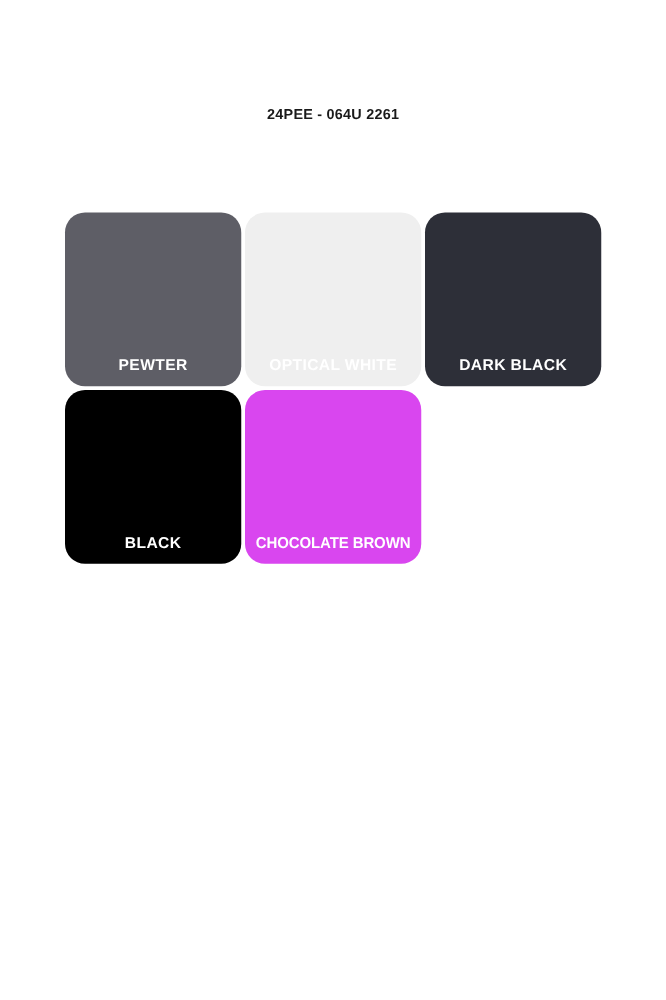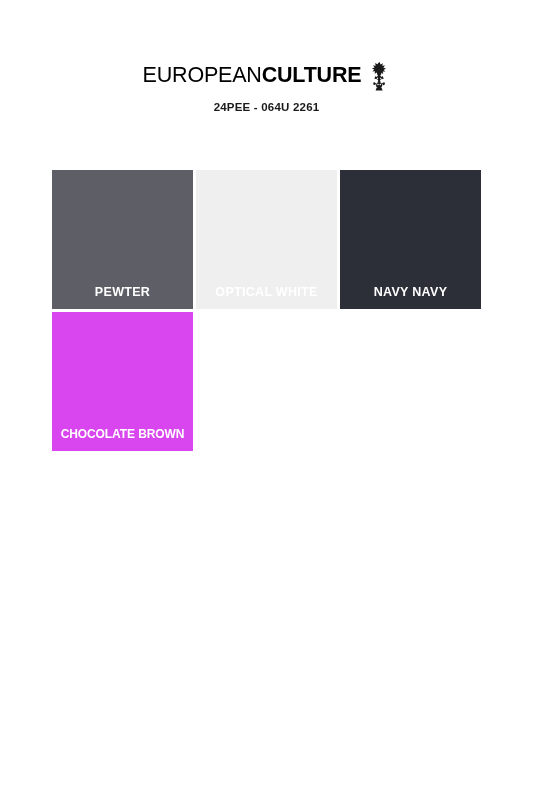--- a/index.html
+++ b/index.html
@@ -46,21 +46,21 @@
     font-weight: 700;
   }
   .crest {
     width: 22px;
     height: 30px;
     display: block;
     flex: none;
     margin-top: 1px;
   }
   .style-code {
-    margin-top: 13px;
+    margin-top: 24px;
     font-size: 11.5px;
     font-weight: 700;
     color: #1a1a1a;
     letter-spacing: 0.2px;
     text-align: center;
   }
 
   
   .swatch-grid {
     position: absolute;
@@ -71,20 +71,21 @@
     grid-template-columns: repeat(3, 1fr);
     grid-auto-rows: 139px;
     gap: 3px;
   }
   .swatch {
     position: relative;
     display: flex;
     align-items: flex-end;
     justify-content: flex-end;
     overflow: hidden;
+    border-radius: 16px;
   }
   .swatch-label {
     width: 100%;
     text-align: center;
     font-size: 12.5px;
     font-weight: 700;
     color: #ffffff;
     letter-spacing: 0.3px;
     padding-bottom: 10px;
     white-space: nowrap;
@@ -93,57 +94,40 @@
     font-size: 12.5px;
     letter-spacing: -0.1px;
     transform: scaleX(0.96);
   }
 </style>
 </head>
 <body style="background: rgb(255, 255, 255);">
 
 <div class="header">
 
-  <div class="brand-line">
-    <div class="wordmark"><span class="light">EUROPEAN</span><span class="bold">CULTURE</span></div>
-
-    <svg class="crest" viewBox="0 0 22 30" aria-hidden="true">
-      <g fill="#1a1a1a">
-        <path d="M11.3 0.8 L12.6 3.4 L14.9 2.2 L14.2 4.8 L17.0 4.6 L15.3 6.7 L18.0 7.6 L15.6 8.9 L17.4 10.6 L14.7 10.6 L15.3 13.0 L13.0 11.7 L12.4 14.2 L10.9 12.1 L9.3 14.0 L8.8 11.5 L6.6 12.8 L7.1 10.3 L4.5 10.4 L6.2 8.6 L3.9 7.4 L6.6 6.5 L5.0 4.4 L7.7 4.7 L7.1 2.0 L9.4 3.3 Z"></path>
-        <path d="M10.0 10.6 L12.6 10.6 L13.4 13.1 L12.2 14.2 L13.3 16.0 L12.0 17.4 L13.1 18.6 L11.9 19.6 L12.7 21.3 L11.1 21.9 L9.6 21.2 L10.3 19.5 L9.1 18.5 L10.2 17.2 L8.9 15.9 L10.1 14.1 L8.9 13.0 Z"></path>
-        <path d="M7.6 15.1 L9.4 16.4 L8.4 18.2 L6.3 17.6 Z"></path>
-        <path d="M14.4 15.1 L15.8 17.6 L13.7 18.3 L12.7 16.5 Z"></path>
-        <circle cx="11.1" cy="24.3" r="3.0"></circle>
-        <path d="M8.6 26.8 L13.6 26.8 L14.6 29.4 L7.6 29.4 Z"></path>
-        <path d="M5.8 21.0 L8.0 22.2 L7.2 24.3 L5.0 23.3 Z"></path>
-        <path d="M16.3 21.0 L17.1 23.3 L14.9 24.4 L14.0 22.3 Z"></path>
-      </g>
-      <g fill="#ffffff">
-        <circle cx="10.0" cy="23.6" r="0.75"></circle>
-        <circle cx="12.3" cy="23.6" r="0.75"></circle>
-      </g>
-    </svg>
-  </div>
 
   <div class="style-code">24PEE - 064U 2261</div>
 </div>
 
 <div class="swatch-grid">
 
   <div class="swatch" style="background: rgb(94, 94, 102);">
     <div class="swatch-label" style="color: rgb(255, 255, 255);">PEWTER</div>
   </div>
 
   <div class="swatch" style="background: rgb(239, 239, 239);">
     <div class="swatch-label" style="color: rgb(255, 255, 255);">OPTICAL WHITE</div>
   </div>
 
 
   <div class="swatch" style="background: rgb(45, 47, 56);">
-    <div class="swatch-label" style="color: rgb(255, 255, 255);">NAVY NAVY</div>
+    <div class="swatch-label" style="color: rgb(255, 255, 255);">DARK BLACK</div>
   </div>
 
+  <div class="swatch" style="background: rgb(0, 0, 0);">
+    <div class="swatch-label" style="color: rgb(255, 255, 255);">BLACK</div>
+  </div>
 
   <div class="swatch" style="background: #d946ef;">
     <div class="swatch-label condensed" style="color: rgb(255, 255, 255);">CHOCOLATE BROWN</div>
   </div>
 
 </div>
 
 </body></html>

